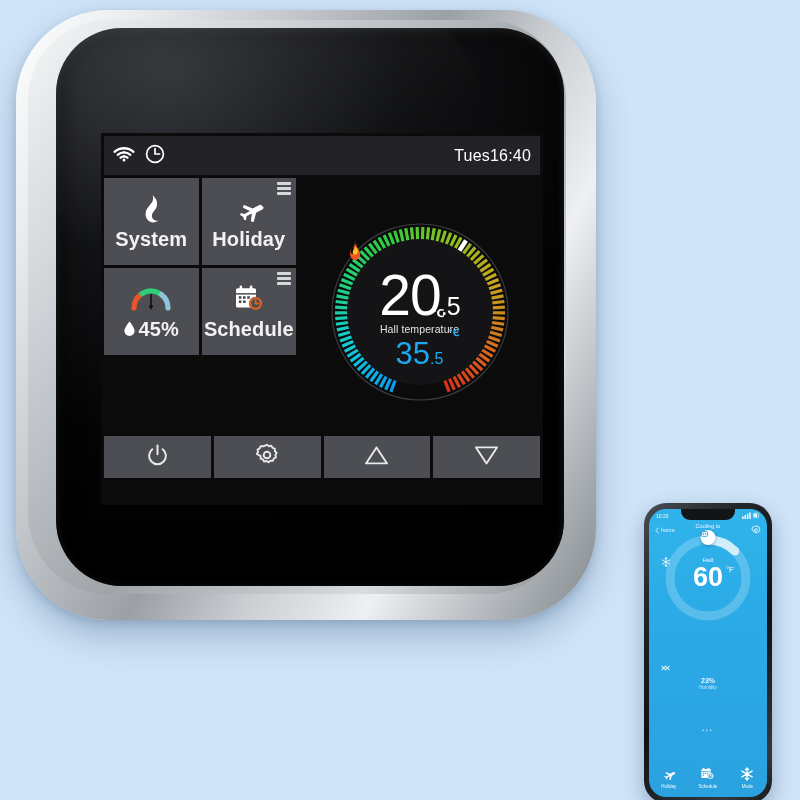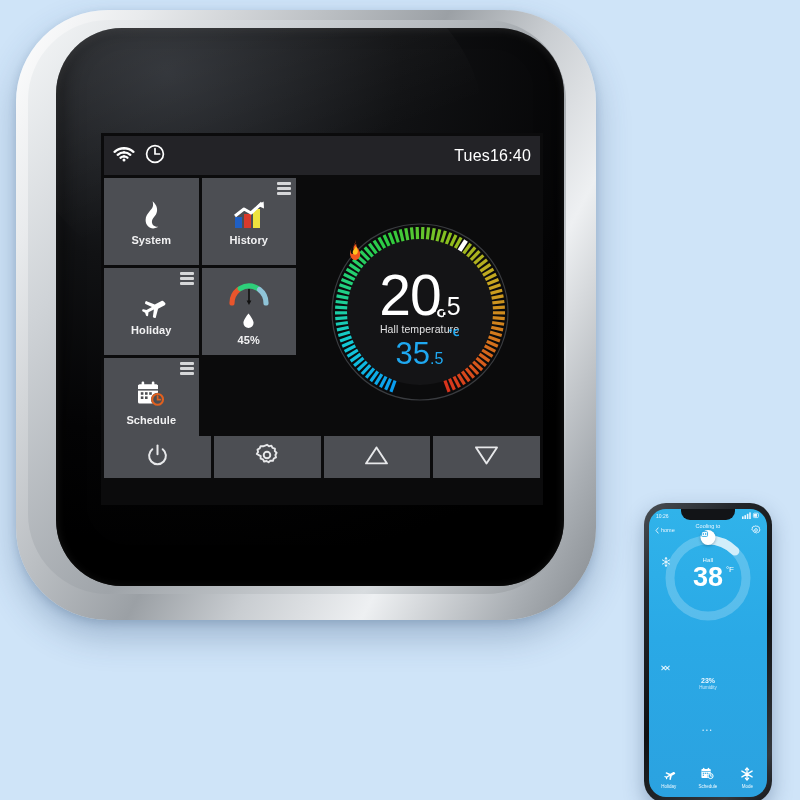--- a/index.html
+++ b/index.html
@@ -62,21 +62,21 @@
   .tiles{
     position:absolute;left:3px;top:45px;width:192px;height:267px;
     display:grid;grid-template-columns:1fr 1fr;grid-template-rows:1fr 1fr 1fr;
     gap:3px;
   }
   .tile{
     background:#4c4e53;position:relative;
     display:flex;flex-direction:column;align-items:center;justify-content:center;
     gap:2px;
   }
-  .tile .t-label{color:#f2f2f3;font-size:11px;font-weight:700;letter-spacing:.1px;}
+  .tile .t-label{color:#f2f2f3;font-size:20px;font-weight:700;letter-spacing:.1px;}
   .hamb{position:absolute;right:5px;top:4px;display:flex;flex-direction:column;gap:2.5px;}
   .hamb i{display:block;width:14px;height:2.6px;background:#d6d7d9;border-radius:1px;}
   .t-icon{height:34px;display:flex;align-items:center;justify-content:center;}
 
   
   .dialwrap{
     position:absolute;left:198px;top:45px;right:3px;height:267px;
     background:#0b0b0c;
     display:flex;align-items:center;justify-content:center;
   }
@@ -213,37 +213,20 @@
 
       <div class="tile">
         <span class="t-icon">
           <svg width="22" height="30" viewBox="0 0 22 30">
             <path d="M12.6 1.2c1.4 5.2-.4 6.9-2.6 9.6-2.4 3-4.4 5.4-4.4 9.2 0 4.9 3.4 8.4 7.6 8.4 3.2 0 5-1.6 5-1.6-4.4.3-6.3-2.4-6.3-5 0-2.7 1.8-4.3 3.3-6.3 1.1-1.5 1.9-3.4 1.9-5.6 0-4.2-2.6-7-4.5-8.7z" fill="#fff"></path>
           </svg>
         </span>
         <span class="t-label">System</span>
       </div>
 
-      <div class="tile">
-        <span class="hamb">
-            <i></i>
-            <i></i>
-            <i></i>
-          </span>
-        <span class="t-icon">
-          <svg width="34" height="30" viewBox="0 0 34 30">
-            <rect x="3" y="17" width="7" height="11" fill="#1f5fc4"></rect>
-            <rect x="12" y="14" width="7" height="14" fill="#d83a2c"></rect>
-            <rect x="21" y="9" width="7" height="19" fill="#eee33f"></rect>
-            <path d="M3 16 L12 9 L19 13 L30 3" stroke="#fff" stroke-width="3.1" fill="none" stroke-linejoin="round"></path>
-            <path d="M31.6 1.4 L32 8.6 L25.2 5.4 Z" fill="#fff"></path>
-          </svg>
-        </span>
-        <span class="t-label">History</span>
-      </div>
 
 
       <div class="tile">
         <span class="hamb">
             <i></i>
             <i></i>
             <i></i>
           </span>
         <span class="t-icon">
           <svg width="32" height="30" viewBox="0 0 32 30">
@@ -256,21 +239,21 @@
       <div class="tile">
         <span class="t-icon">
           <svg width="42" height="26" viewBox="0 0 42 26">
             <path d="M4 22 A17 17 0 0 1 10.5 8.6" stroke="#e8552c" stroke-width="5.2" fill="none" stroke-linecap="round"></path>
             <path d="M12.2 7.5 A17 17 0 0 1 29.8 7.5" stroke="#2ecf7a" stroke-width="5.2" fill="none" stroke-linecap="round"></path>
             <path d="M31.5 8.6 A17 17 0 0 1 38 22" stroke="#8fc4d8" stroke-width="5.2" fill="none" stroke-linecap="round"></path>
             <path d="M21 8 L21 21" stroke="#111" stroke-width="1.6"></path>
             <path d="M21 24 L18.6 19.6 L23.4 19.6 Z" fill="#111"></path>
           </svg>
         </span>
-        <span class="t-label" style="display:flex;align-items:center;gap:4px;flex-direction:column;">
+        <span class="t-label" style="display:flex;align-items:center;gap:4px;">
           <span>
             <svg width="11" height="15" viewBox="0 0 11 15">
               <path d="M5.5 0.6C5.5 .6 0.4 6.6 0.4 9.8a5.1 5.1 0 1 0 10.2 0C10.6 6.6 5.5.6 5.5.6z" fill="#fff"></path>
             </svg>
           </span>
           <span>45%</span>
         </span>
       </div>
 
       <div class="tile">
@@ -493,21 +476,21 @@
       <div class="ph-knob">
         <svg width="8" height="8" viewBox="0 0 12 12">
           <rect x="1.4" y="2.4" width="9.2" height="7.2" rx="1.4" fill="none" stroke="#2ba9e6" stroke-width="1.4"></rect>
           <rect x="3.4" y="4.6" width="1.6" height="2.8" fill="#2ba9e6"></rect>
           <rect x="7" y="4.6" width="1.6" height="2.8" fill="#2ba9e6"></rect>
         </svg>
       </div>
       <div class="ph-center">
         <div class="ph-room">Hall</div>
         <div class="ph-temp">
-          <span>38</span>
+          <span>60</span>
           <span class="u">°F</span>
         </div>
         <div class="ph-mode">
           <svg width="10" height="10" viewBox="0 0 20 20">
             <g stroke="#fff" stroke-width="1.7" stroke-linecap="round">
               <path d="M10 1.6v16.8M2.7 5.8l14.6 8.4M17.3 5.8L2.7 14.2"></path>
               <path d="M10 1.6 7.8 3.9M10 1.6l2.2 2.3M10 18.4l-2.2-2.3M10 18.4l2.2-2.3"></path>
             </g>
           </svg>
         </div>

